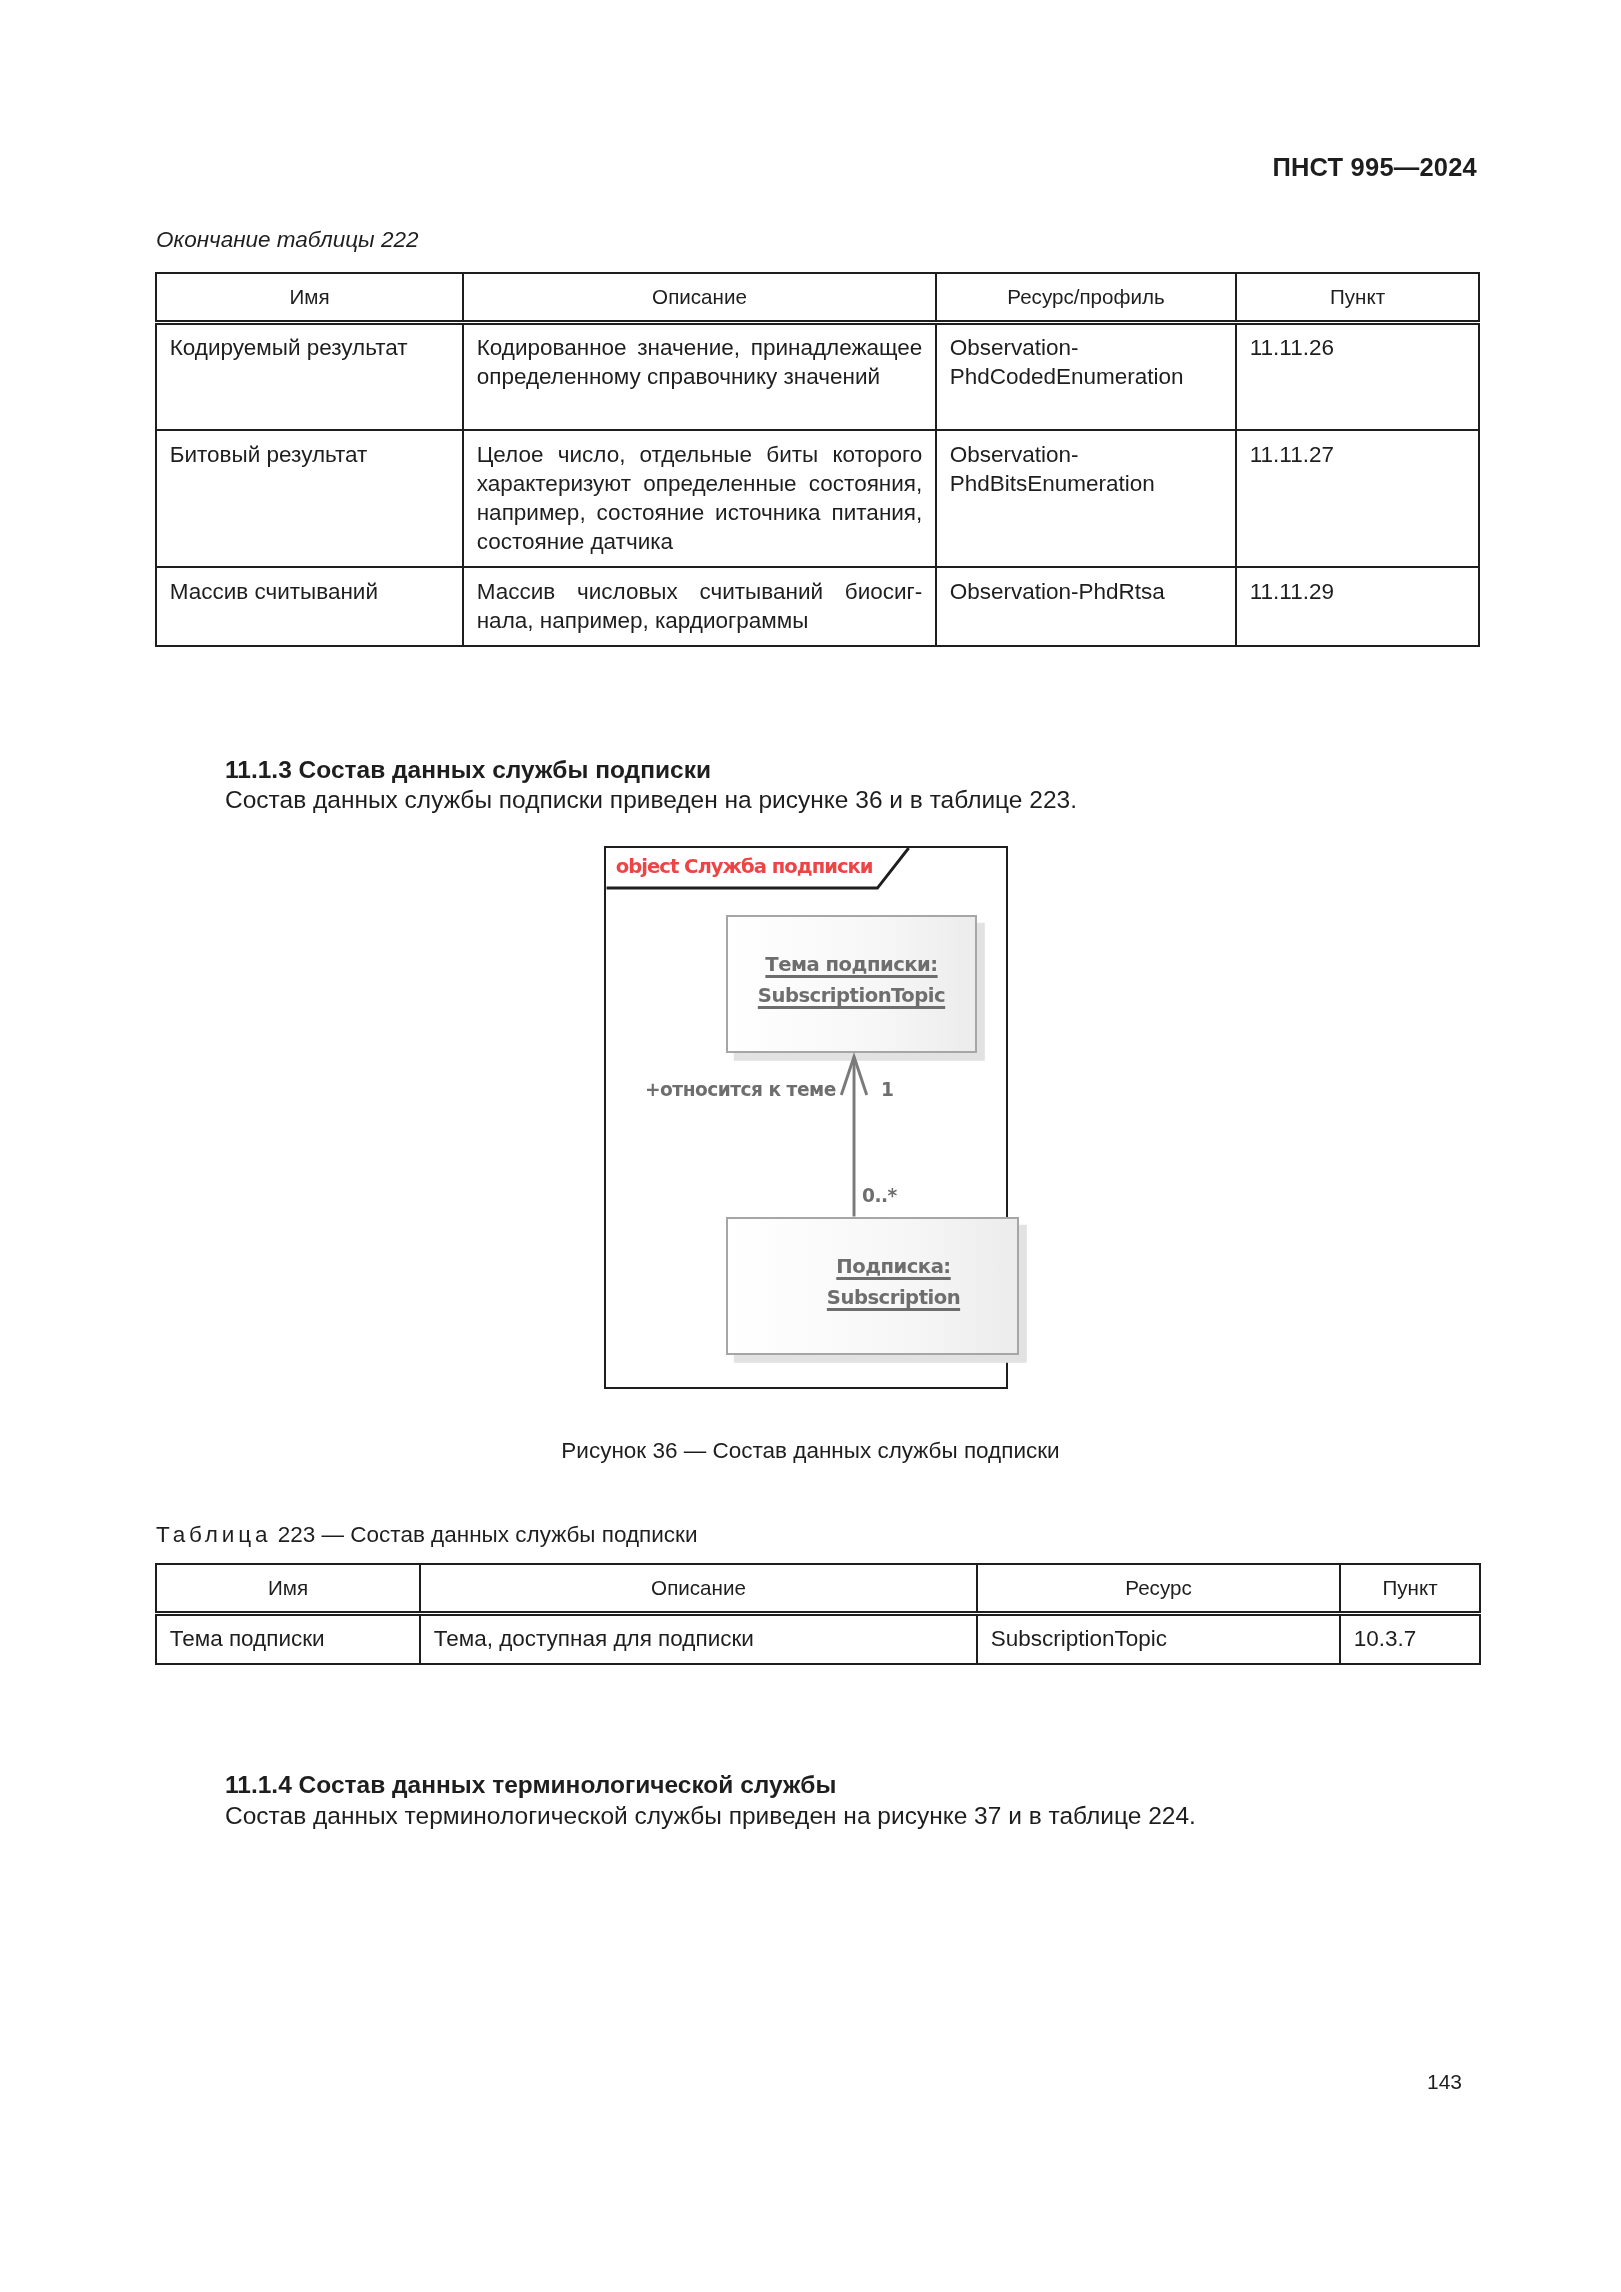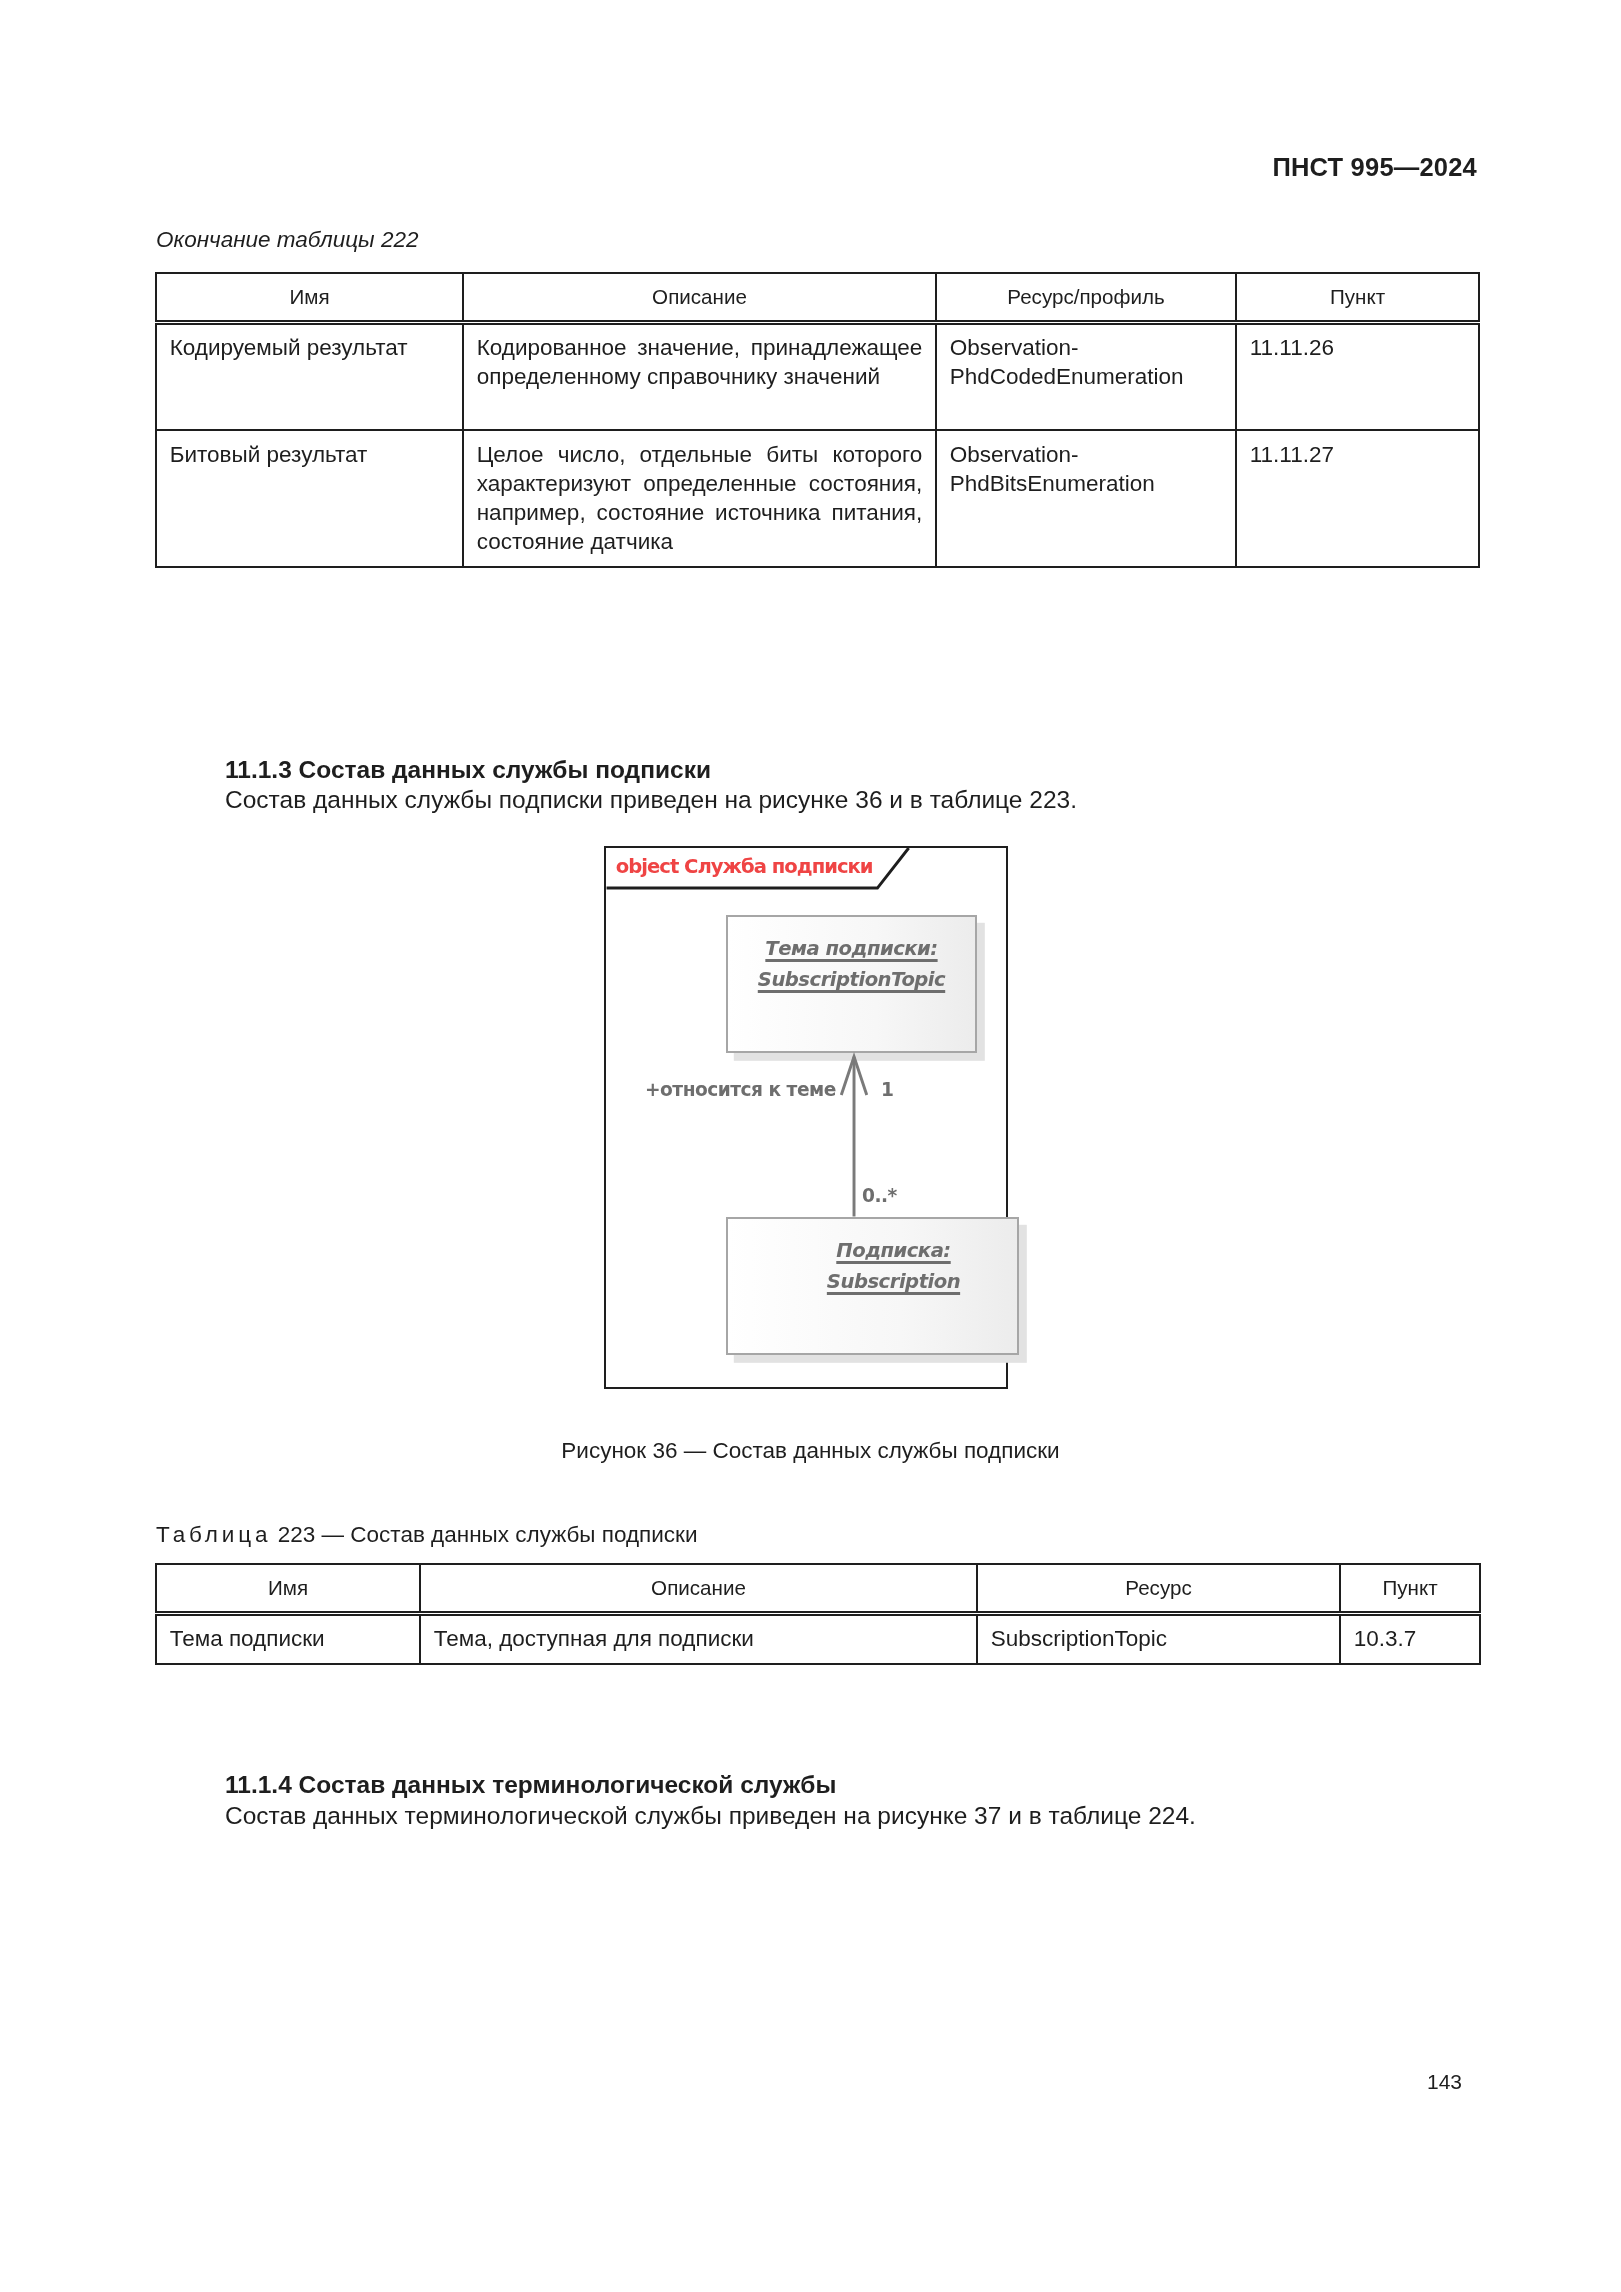--- a/index.html
+++ b/index.html
@@ -18,23 +18,23 @@
     .section-heading { left: 225px; font-size: 24.5px; font-weight: bold; }
     .section-text { left: 225px; font-size: 24.5px; }
     .fig-caption { left: 0; width: 1621px; text-align: center; font-size: 22.5px; }
     .table-caption { left: 156px; font-size: 22.5px; }
     .spaced { letter-spacing: 3.9px; }
     
     .frame { left: 604px; top: 846px; width: 400px; height: 539px; border: 2.9px solid #1e1e1e; box-sizing: content-box; }
     .obj-box { position: absolute; width: 247px; height: 134px; border: 2.9px solid #a6a6a6;
                background: linear-gradient(90deg, #ffffff 0%, #f7f7f7 60%, #ececec 100%);
                box-shadow: 7.8px 7.8px 0 #e2e2e2; text-align: center; }
-    .obj-label { display: inline-block; margin-top: 16px; font-family: "DejaVu Sans", sans-serif; font-weight: bold;
+    .obj-label { display: inline-block; margin-top: 32px; font-family: "DejaVu Sans", sans-serif; font-weight: bold;
                  font-size: 19.6px; line-height: 31px; color: #6e6e6e; text-decoration: underline;
-                 text-decoration-thickness: 2.9px; text-underline-offset: 3.9px; letter-spacing: -0.5px; font-style: italic; }
+                 text-decoration-thickness: 2.9px; text-underline-offset: 3.9px; letter-spacing: -0.5px; }
     .diag-text { font-family: "DejaVu Sans", sans-serif; font-weight: bold; color: #6e6e6e; font-size: 18.6px; letter-spacing: -0.5px; }
     .page-num { left: 1427px; top: 2070px; font-size: 21px; }
   </style>
 </head>
 <body>
 
 <div class="abs doc-code">ПНСТ 995—2024</div>
 
 <div class="abs cont-caption">Окончание таблицы 222</div>
 
@@ -62,20 +62,28 @@
     <td>11.11.26</td>
   </tr>
   <tr style="height:137px">
     <td>Битовый результат</td>
     <td class="desc">Целое число, отдельные биты которого характеризуют определенные состо­яния, например, состояние источника питания, состояние датчика</td>
     <td>
       <div>Observation-</div>
       <div>PhdBitsEnumeration</div>
     </td>
     <td>11.11.27</td>
+  </tr>
+  <tr style="height:77px">
+    <td>Массив считываний</td>
+    <td class="desc">Массив числовых считываний биосиг­нала, например, кардиограммы</td>
+    <td>
+      <div>Observation-PhdRtsa</div>
+    </td>
+    <td>11.11.29</td>
   </tr>
 </tbody>
   </table>
 
 <div class="abs section-heading" style="top:756px;">11.1.3 Состав данных службы подписки</div>
 <div class="abs section-text" style="top:786px;">Состав данных службы подписки приведен на рисунке 36 и в таблице 223.</div>
 
 <div class="abs frame">
   <svg class="abs" style="left:0; top:0;" width="314" height="44" viewBox="0 0 320 45">
     <polyline points="0,41 277,41 309,0" fill="none" stroke="#1e1e1e" stroke-width="3"></polyline>

